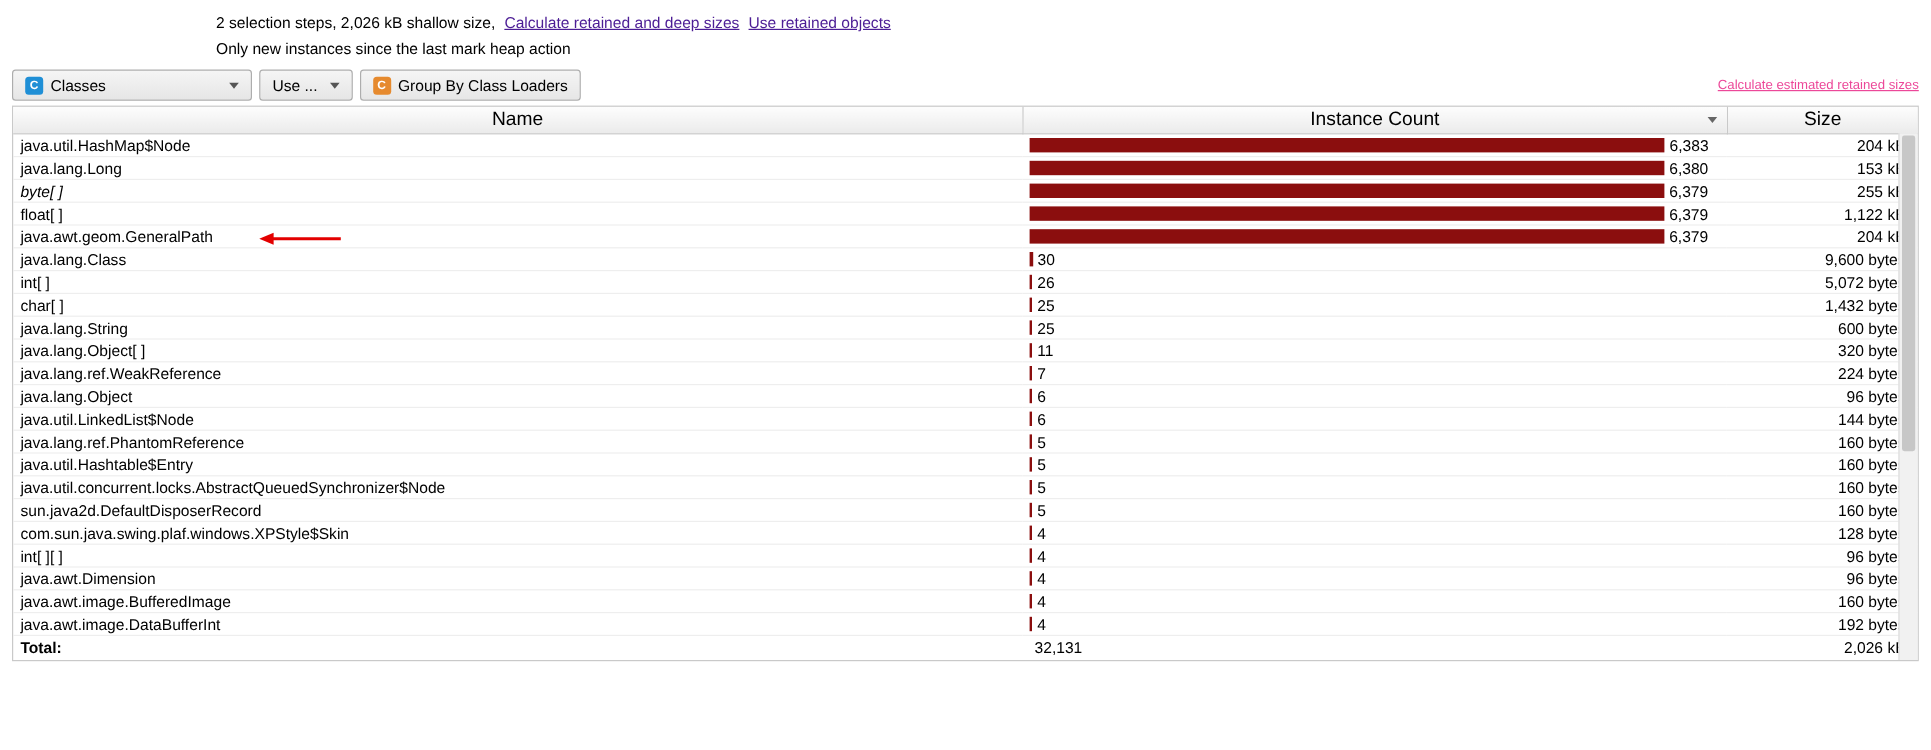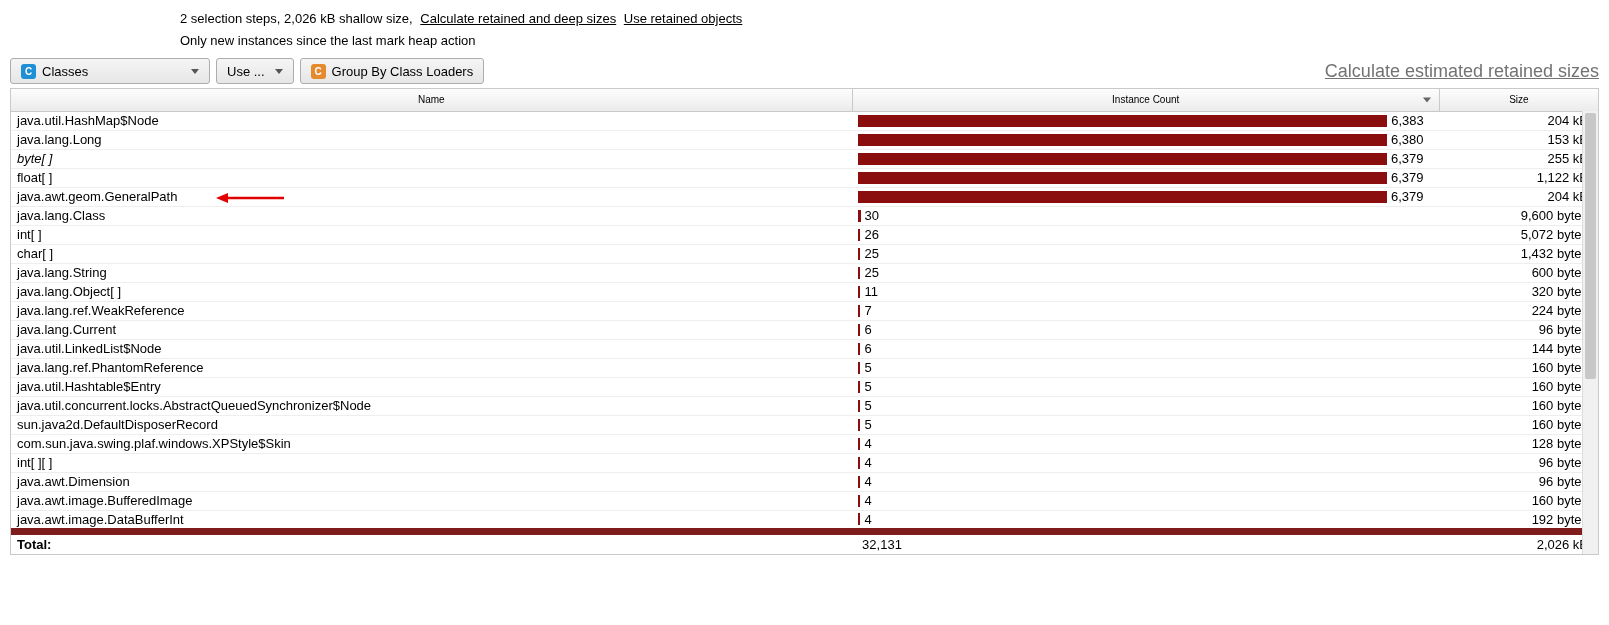--- a/index.html
+++ b/index.html
@@ -26,21 +26,21 @@
     .header-summary {
       font-weight: bold;
       font-size: 15px;
     }
     .subinfo {
       margin-left: 170px;
       font-size: 13px;
       line-height: 1.7;
     }
     .subinfo a {
-      color: #000000;
+      color: #4c1d95;
       text-decoration: underline;
       cursor: pointer;
     }
     .link-sep { margin: 0 2px; }
     .toolbar-row {
       display: flex;
       align-items: center;
       gap: 6px;
       margin-top: 6px;
       margin-bottom: 4px;
@@ -74,40 +74,40 @@
       color: #fff;
       font-size: 10px;
       font-weight: bold;
       align-items: center;
       justify-content: center;
       border-radius: 3px;
     }
     .icon-c.orange { background: #e68a2e; }
     .toolbar-spacer { flex: 1; }
     .toolbar-link {
-      color: #737373;
+      color: #ec4899;
       text-decoration: underline;
       cursor: pointer;
-      font-size: 18px;
+      font-size: 11px;
     }
     .table-wrap {
       border: 1px solid #c9c9c9;
       position: relative;
     }
     table {
       width: 100%;
       border-collapse: collapse;
       table-layout: fixed;
     }
     thead th {
       background: linear-gradient(#fdfdfd,#ebebeb);
       border: 1px solid #c9c9c9;
       border-top: none;
       font-weight: normal;
-      font-size: 10px;
+      font-size: 16px;
       padding: 2px 6px;
       text-align: center;
       position: relative;
       height: 22px;
     }
     thead th:first-child { border-left: none; }
     thead th:last-child { border-right: none; }
     .sort-indicator {
       position: absolute;
       right: 8px;
@@ -143,21 +143,21 @@
       height: 12px;
       background: #8b0e0e;
       flex-shrink: 0;
     }
     .count-text {
       margin-left: 4px;
       font-size: 13px;
     }
     td.size { text-align: right; padding-right: 10px; }
     tfoot td {
-      border-top: 7px solid #7f1d1d;
+      border-top: 1px solid #7f1d1d;
       font-weight: bold;
       padding: 2px 6px;
       height: 20px;
       font-size: 13px;
     }
     tfoot td.size { font-weight: normal; }
     tfoot .count-text { font-weight: normal; }
     .scrollbar {
       position: absolute;
       right: 0; top: 22px; bottom: 0;
@@ -340,21 +340,21 @@
           <td style="position: relative;">java.lang.ref.WeakReference</td>
           <td class="cell-count">
             <div class="bar-wrap">
               <div class="bar" style="width: 0.4%;"></div>
               <span class="count-text">7</span>
             </div>
           </td>
           <td class="size">224 bytes</td>
         </tr>
         <tr>
-          <td style="position: relative;">java.lang.Current</td>
+          <td style="position: relative;">java.lang.Object</td>
           <td class="cell-count">
             <div class="bar-wrap">
               <div class="bar" style="width: 0.4%;"></div>
               <span class="count-text">6</span>
             </div>
           </td>
           <td class="size">96 bytes</td>
         </tr>
         <tr>
           <td style="position: relative;">java.util.LinkedList$Node</td>

